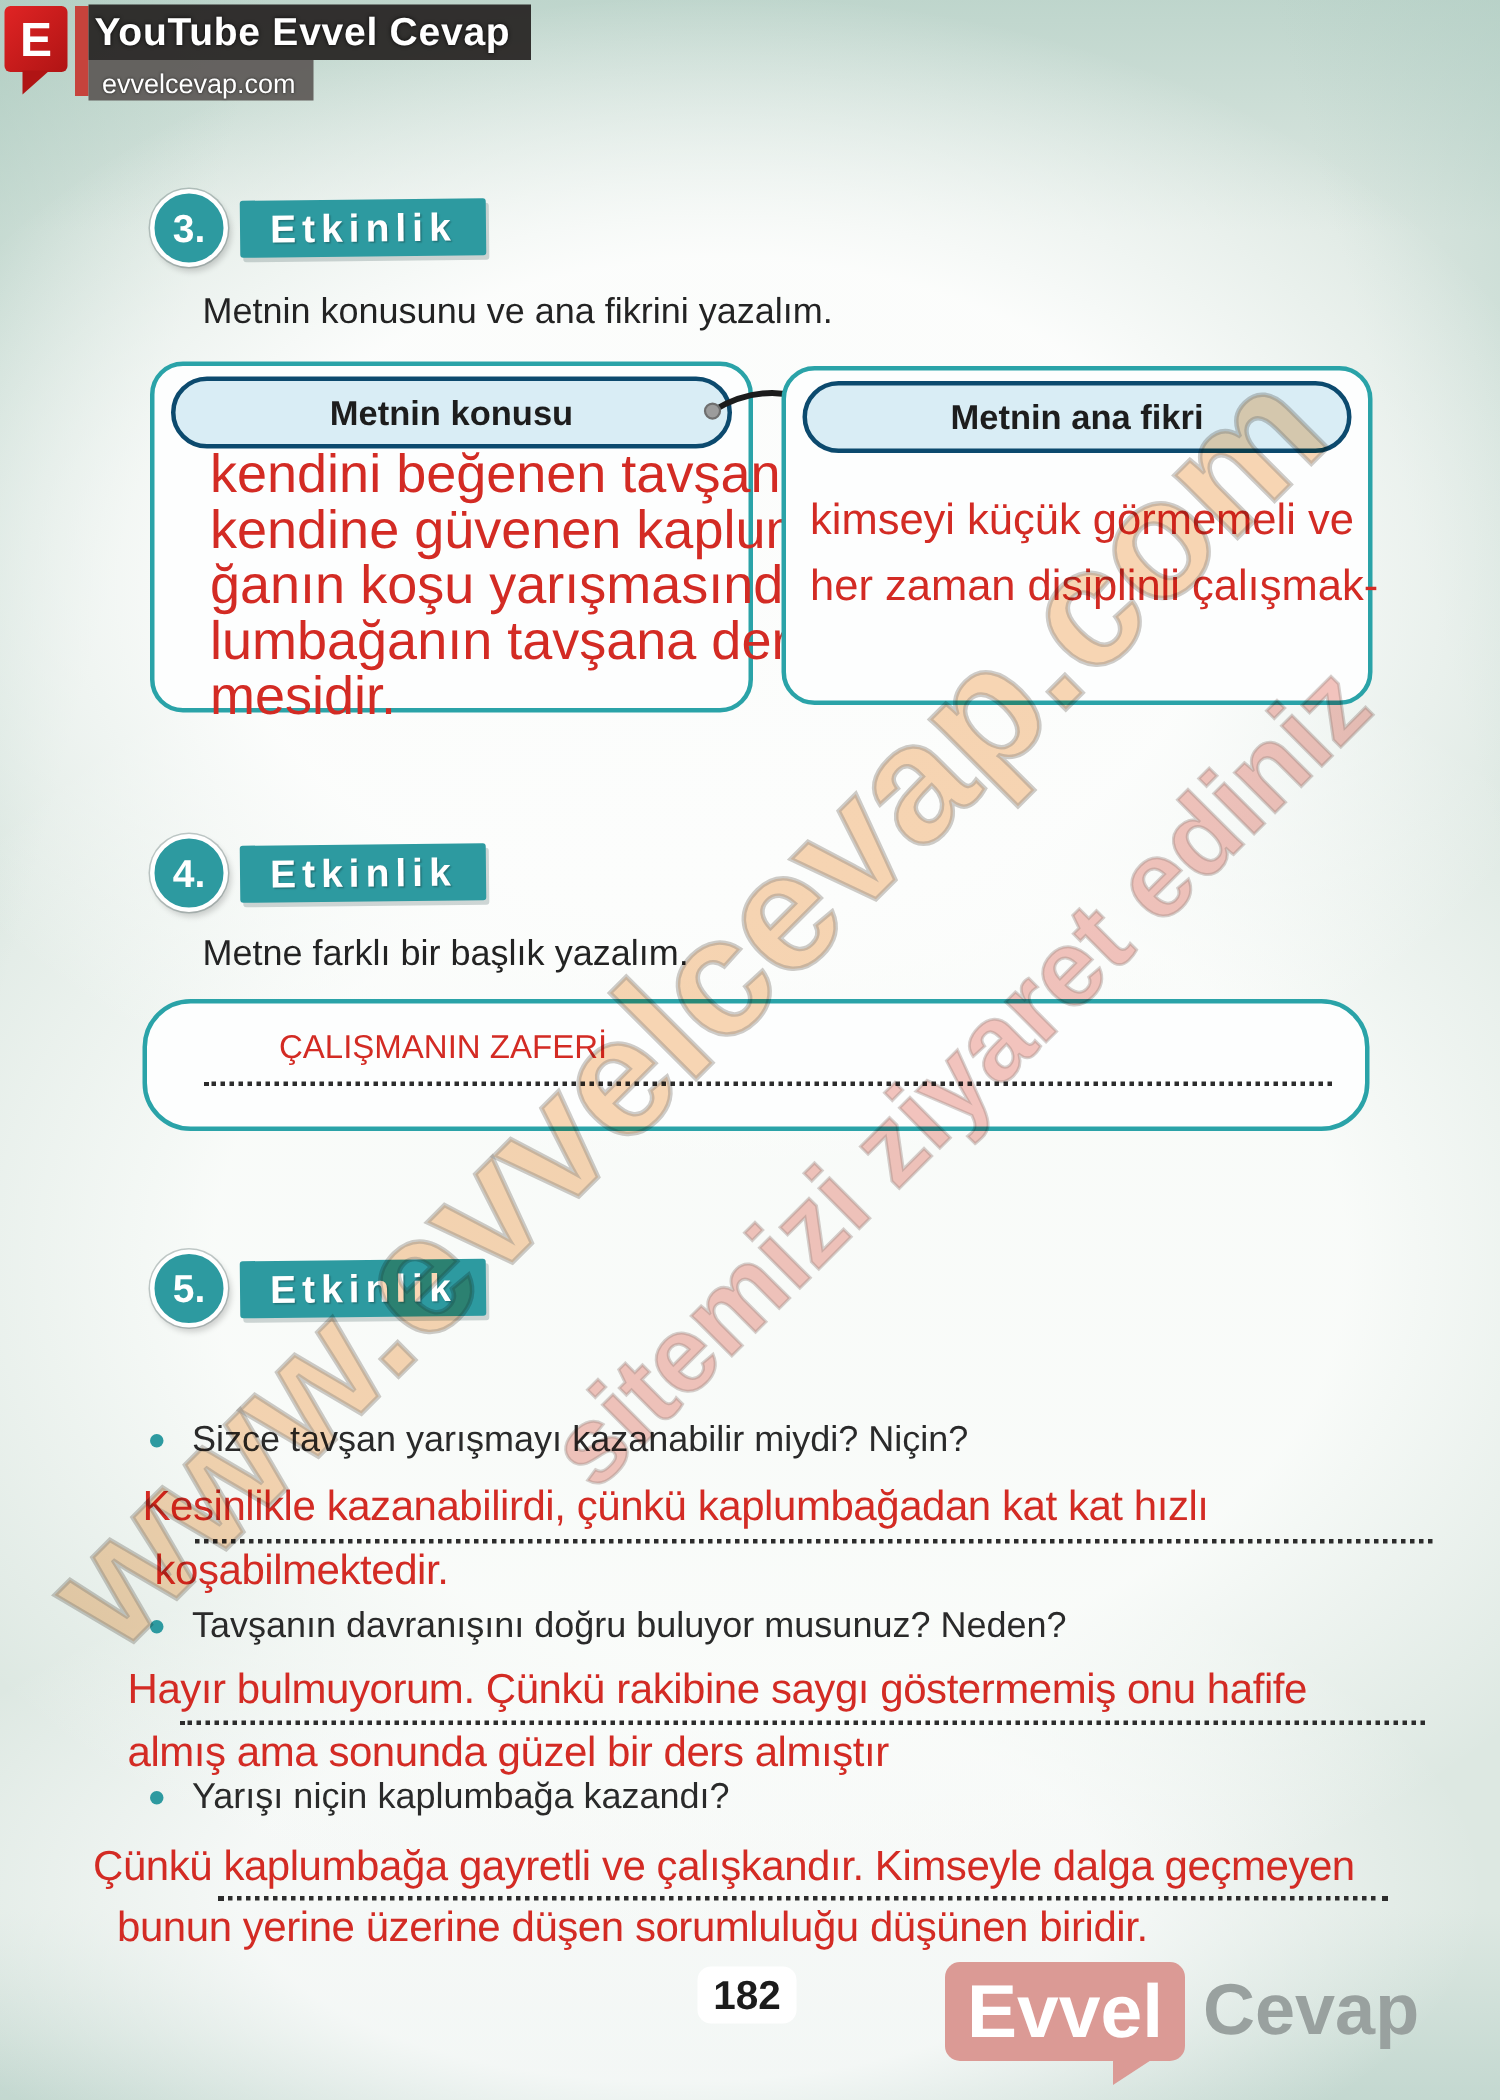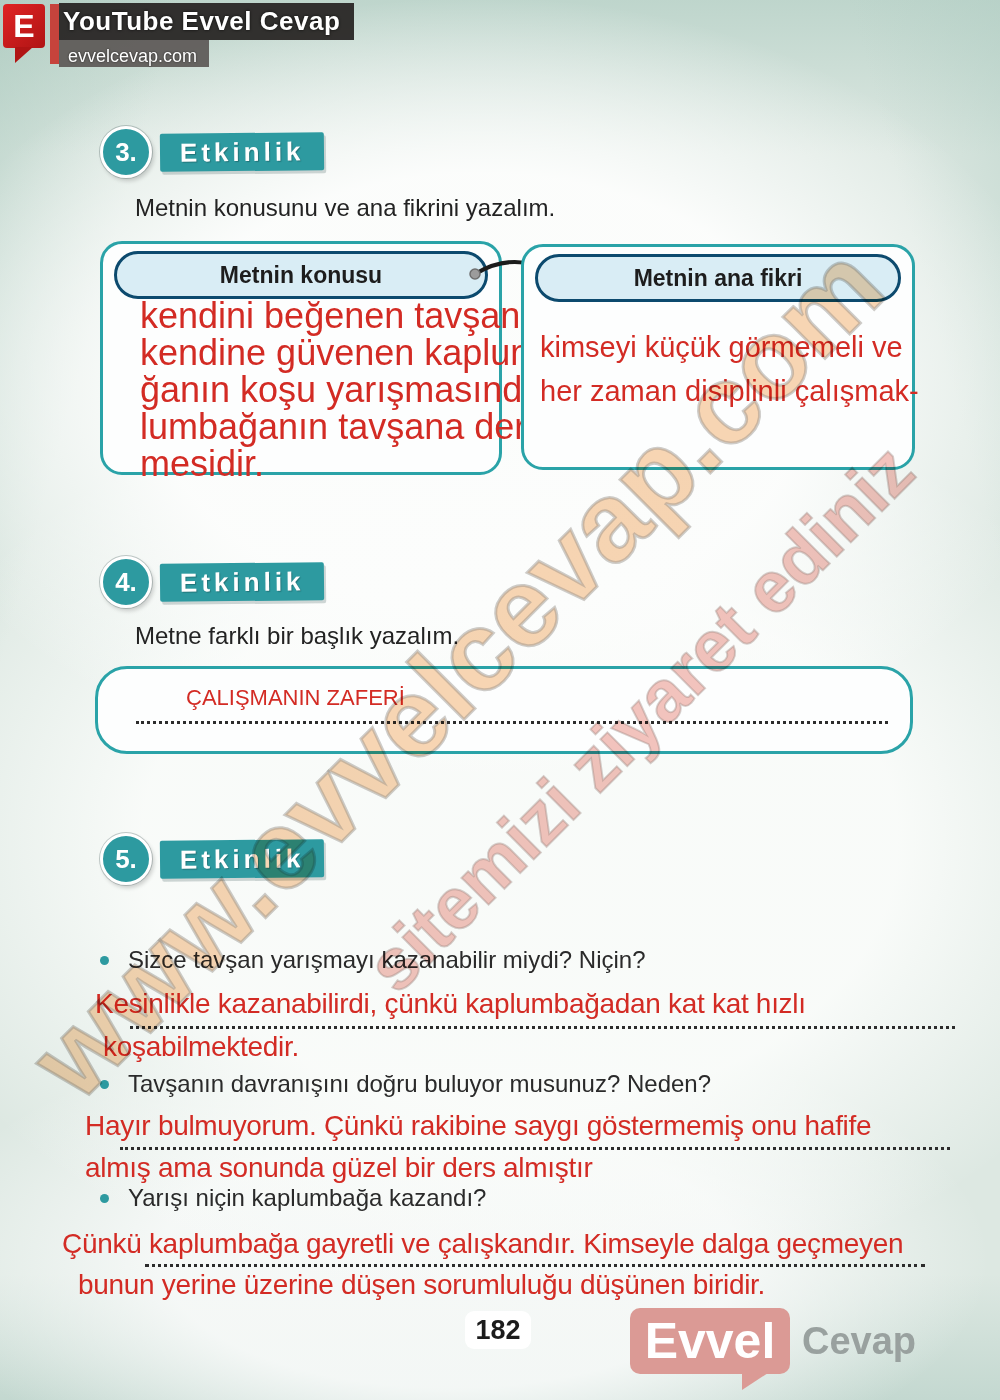--- a/index.html
+++ b/index.html
@@ -63,21 +63,21 @@
   .answer-line{font-size:28px;font-weight:500;white-space:nowrap;z-index:2;letter-spacing:-.3px;}
 
   
   .page-pill{left:465px;top:1311px;width:66px;height:38px;background:#fff;border-radius:9px;
     display:flex;align-items:center;justify-content:center;font-size:27px;font-weight:bold;color:#1c1c1c;z-index:2;}
   .logo{left:630px;top:1308px;display:flex;align-items:flex-start;z-index:2;}
   .logo-bubble{position:relative;width:160px;height:66px;background:#db9a95;border-radius:10px;
     display:flex;align-items:center;justify-content:center;color:#fff;font-size:50px;font-weight:bold;}
   .logo-bubble::after{content:"";position:absolute;left:112px;bottom:-16px;width:0;height:0;
     border-top:17px solid #db9a95;border-right:26px solid transparent;}
-  .logo-gray{margin-left:12px;font-size:38px;font-weight:bold;color:#99a19f;line-height:66px;}
+  .logo-gray{margin-left:12px;font-size:48px;font-weight:bold;color:#99a19f;line-height:66px;}
 
   
   .wm{position:absolute;white-space:nowrap;font-weight:bold;pointer-events:none;z-index:5;
     mix-blend-mode:multiply;transform:translate(-50%,-50%) rotate(-45deg);}
   .wm1{left:457px;top:672px;font-size:112px;color:rgba(246,198,151,.72);
     -webkit-text-stroke:3px rgba(150,145,138,.45);}
   .wm2{left:640px;top:718px;font-size:72px;color:rgba(238,166,156,.66);
     -webkit-text-stroke:2px rgba(160,140,135,.4);}
 </style>
 </head>

